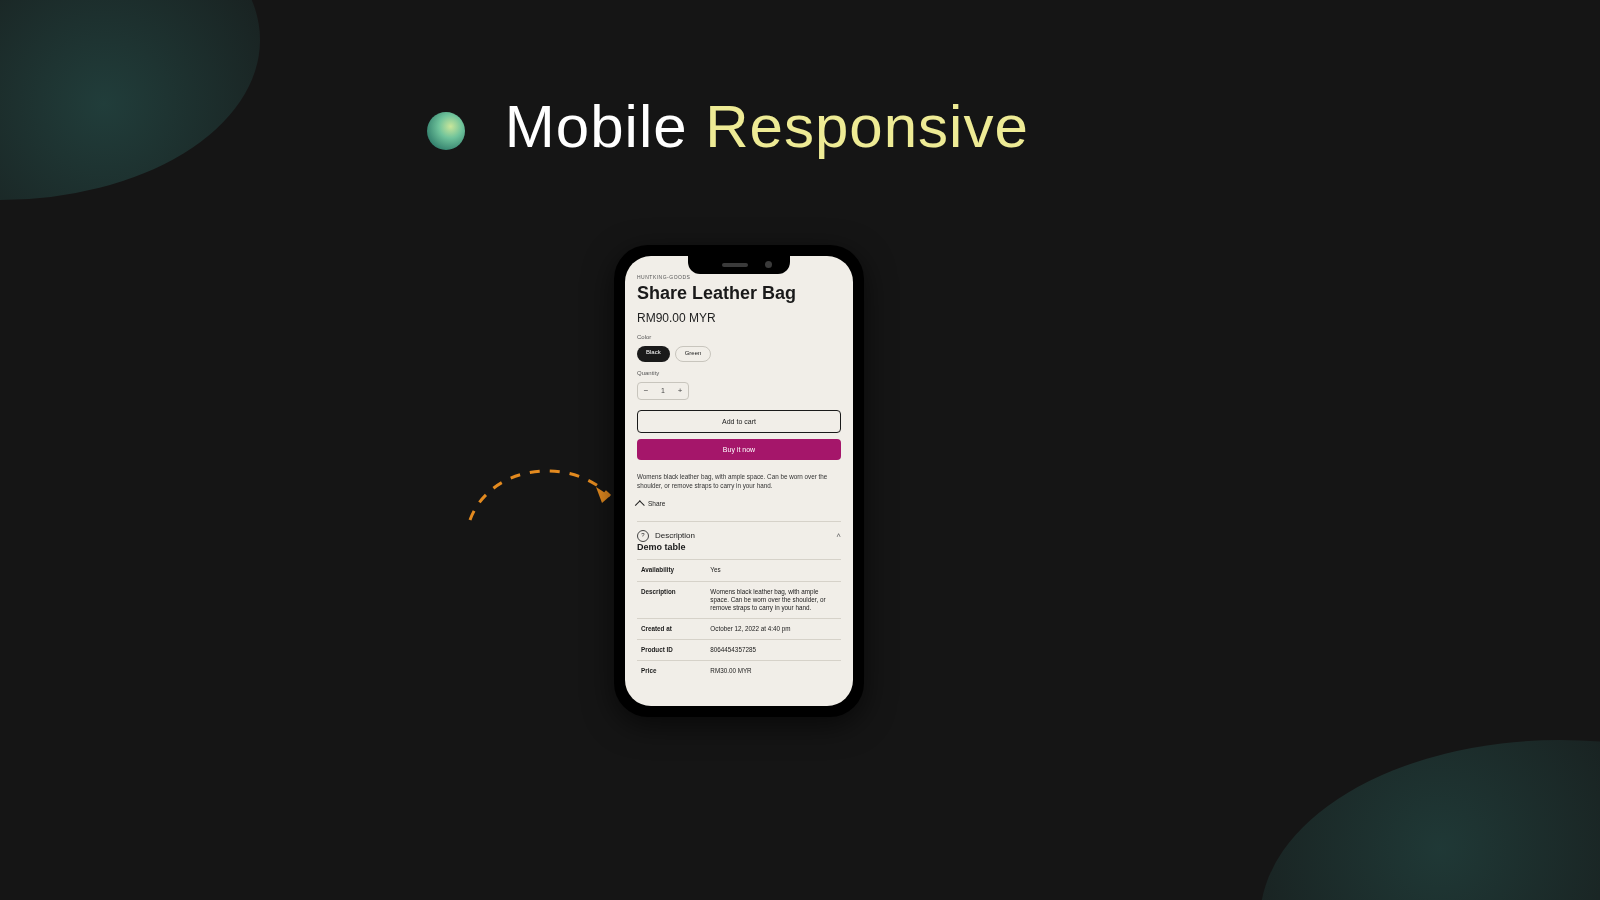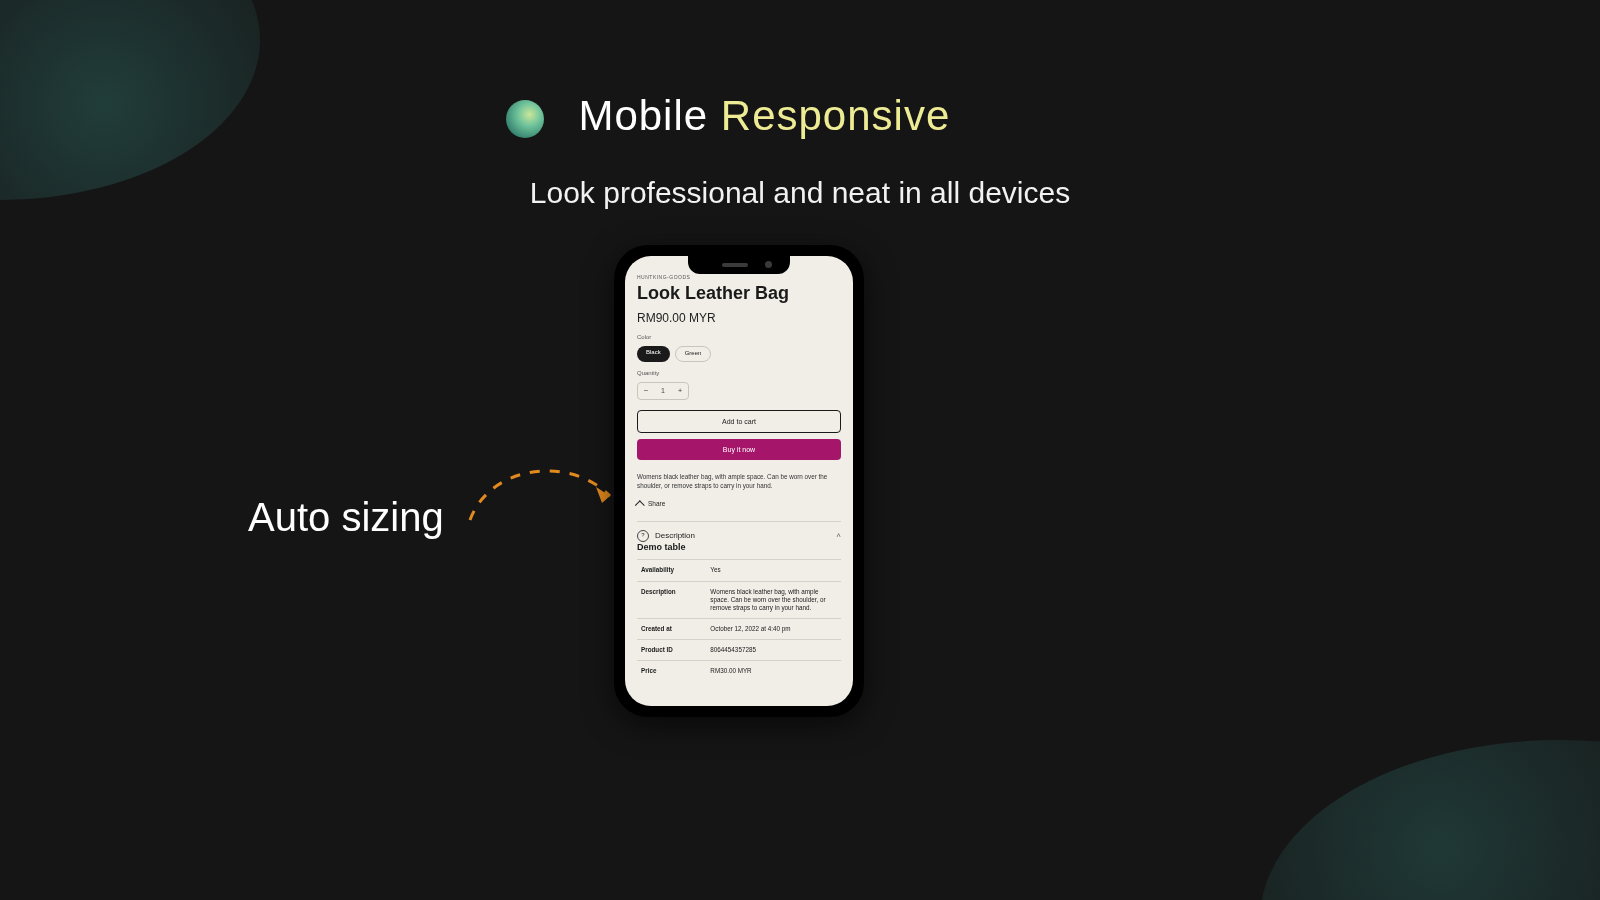--- a/index.html
+++ b/index.html
@@ -3,21 +3,21 @@
 <meta charset="utf-8">
 <style>
   html,body{margin:0;padding:0;width:1600px;height:900px;overflow:hidden;background:#151515;font-family:"Futura","Century Gothic","Helvetica Neue",Arial,sans-serif;color:#fff}
   .stage{position:relative;width:1600px;height:900px}
 
   
   .glow-tl{position:absolute;top:-120px;left:-260px;width:520px;height:320px;border-radius:50%;background:radial-gradient(circle at 70% 70%,rgba(47,110,104,0.45),rgba(47,110,104,0) 65%)}
   .glow-br{position:absolute;bottom:-200px;right:-260px;width:600px;height:360px;border-radius:50%;background:radial-gradient(circle at 30% 30%,rgba(47,110,104,0.40),rgba(47,110,104,0) 65%)}
 
   
-  .headline{position:absolute;top:92px;left:0;width:1456px;text-align:center;font-weight:300;font-size:42px;letter-spacing:1px}
+  .headline{position:absolute;top:92px;left:0;width:1456px;text-align:center;font-weight:300;font-size:60px;letter-spacing:1px}
   .headline .dot{display:inline-block;vertical-align:middle;width:38px;height:38px;border-radius:50%;margin-right:22px;background:radial-gradient(circle at 62% 38%,#c9e69a 0%,#6fc39b 35%,#1f6a5e 90%);box-shadow:0 0 0 2px rgba(0,0,0,0) inset}
   .headline .w1{color:#fff}
   .headline .w2{color:#eeeb95}
   .subhead{position:absolute;top:176px;left:0;width:1600px;text-align:center;font-weight:300;font-size:30px;color:#f2f2f2}
 
   
   .auto-label{position:absolute;top:495px;left:248px;font-size:40px;font-weight:300;color:#fff}
 
   
   .arrow-svg{position:absolute;top:450px;left:460px}
@@ -65,37 +65,35 @@
 <div class="stage">
   <div class="glow-tl"></div>
   <div class="glow-br"></div>
 
   <div class="headline">
     <span class="dot"></span>
     <span class="w1">Mobile</span>
     <span> </span>
     <span class="w2">Responsive</span>
   </div>
-  <div class="subhead">Look professional and neat in all devices</div>
 
-  <div class="auto-label">Auto sizing</div>
 
   <svg class="arrow-svg" width="180" height="90">
     <path d="M10,70 C30,15 110,5 150,46"></path>
     <polygon class="arrow-head" points="150,46 136,37 142,53"></polygon>
   </svg>
 
   <div class="phone">
     <div class="phone-inner">
       <div class="notch"></div>
       <div class="screen">
         <div class="sc">
 
           <div class="brand">HUNTKING-GOODS</div>
-          <div class="ptitle">Look Leather Bag</div>
+          <div class="ptitle">Share Leather Bag</div>
           <div class="price">RM90.00 MYR</div>
 
           <div class="lblsm">Color</div>
           <div class="chips">
             <div class="chip sel">Black</div>
             <div class="chip un">Green</div>
           </div>
 
           <div class="lblsm">Quantity</div>
           <div class="qtybox">

